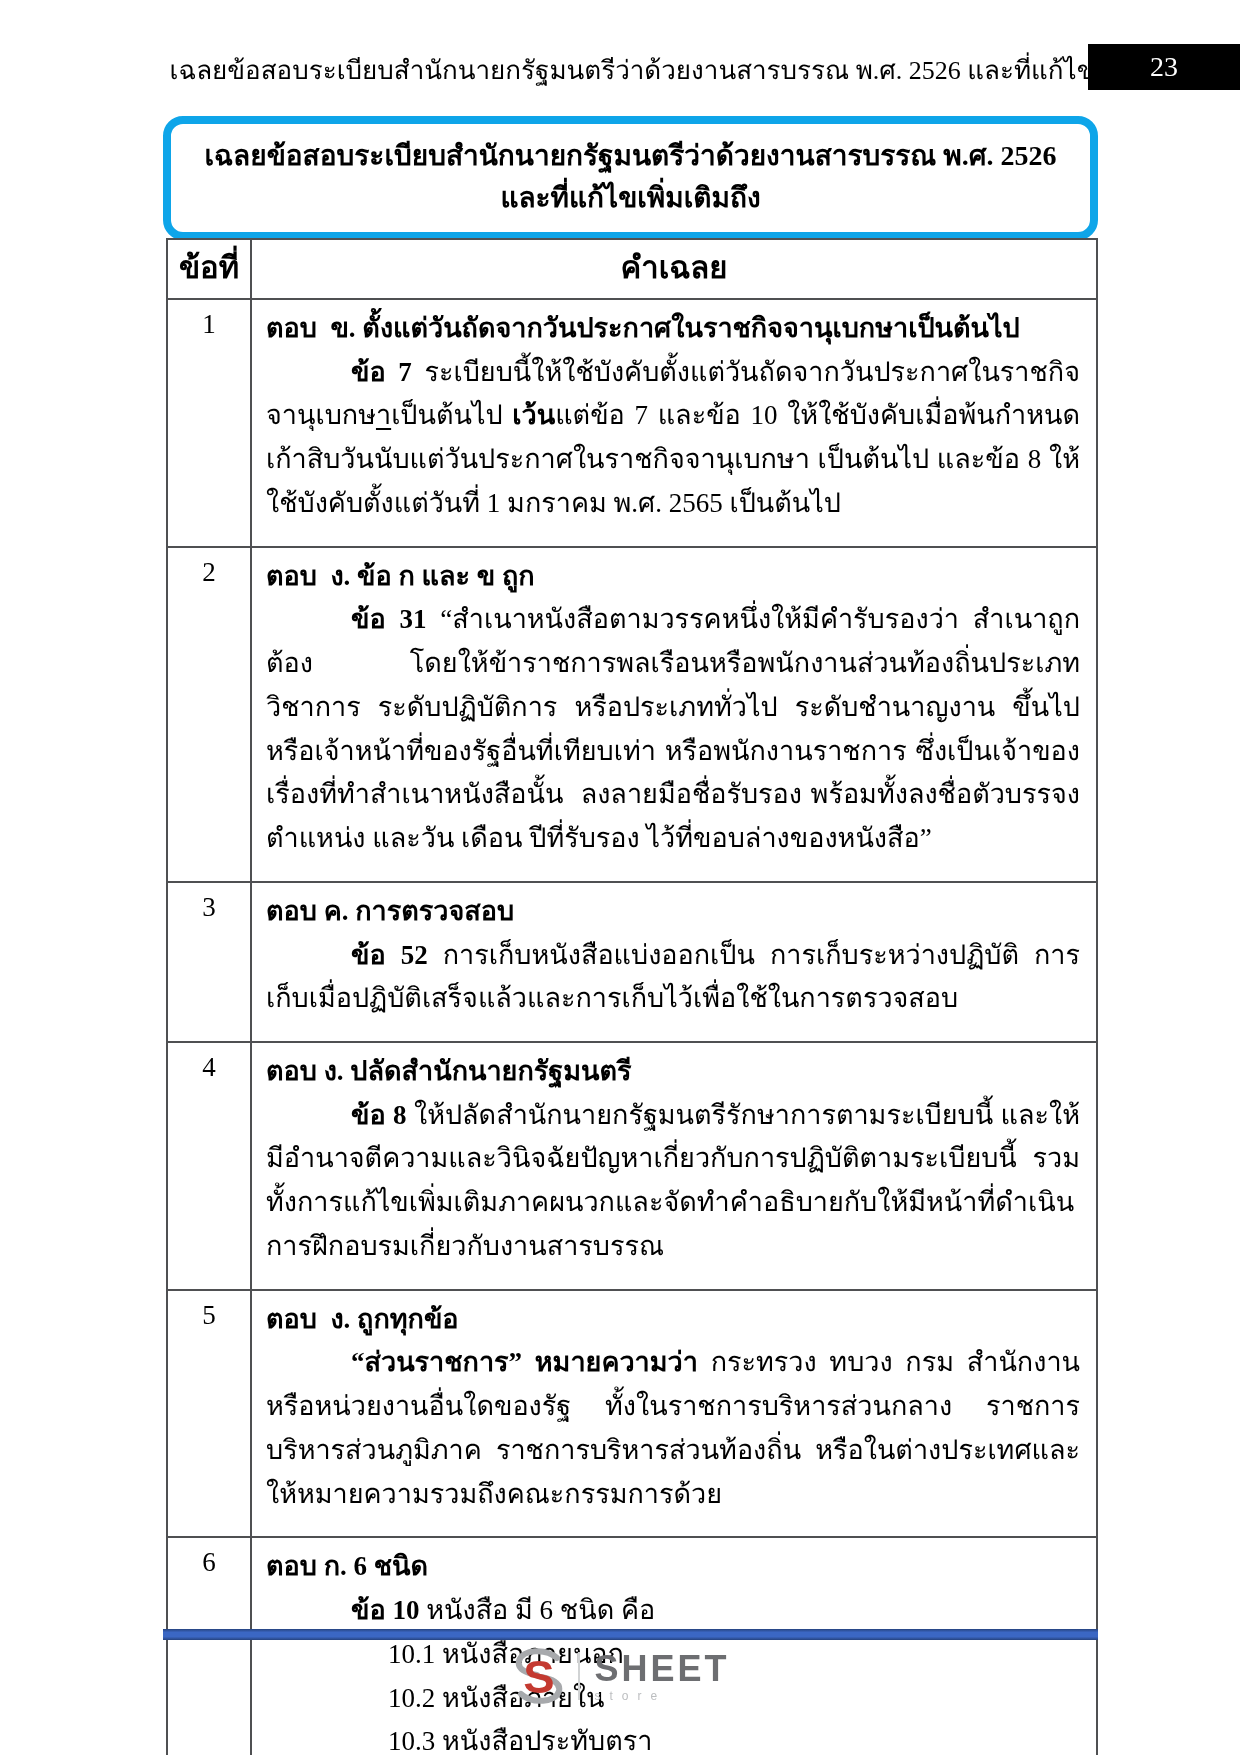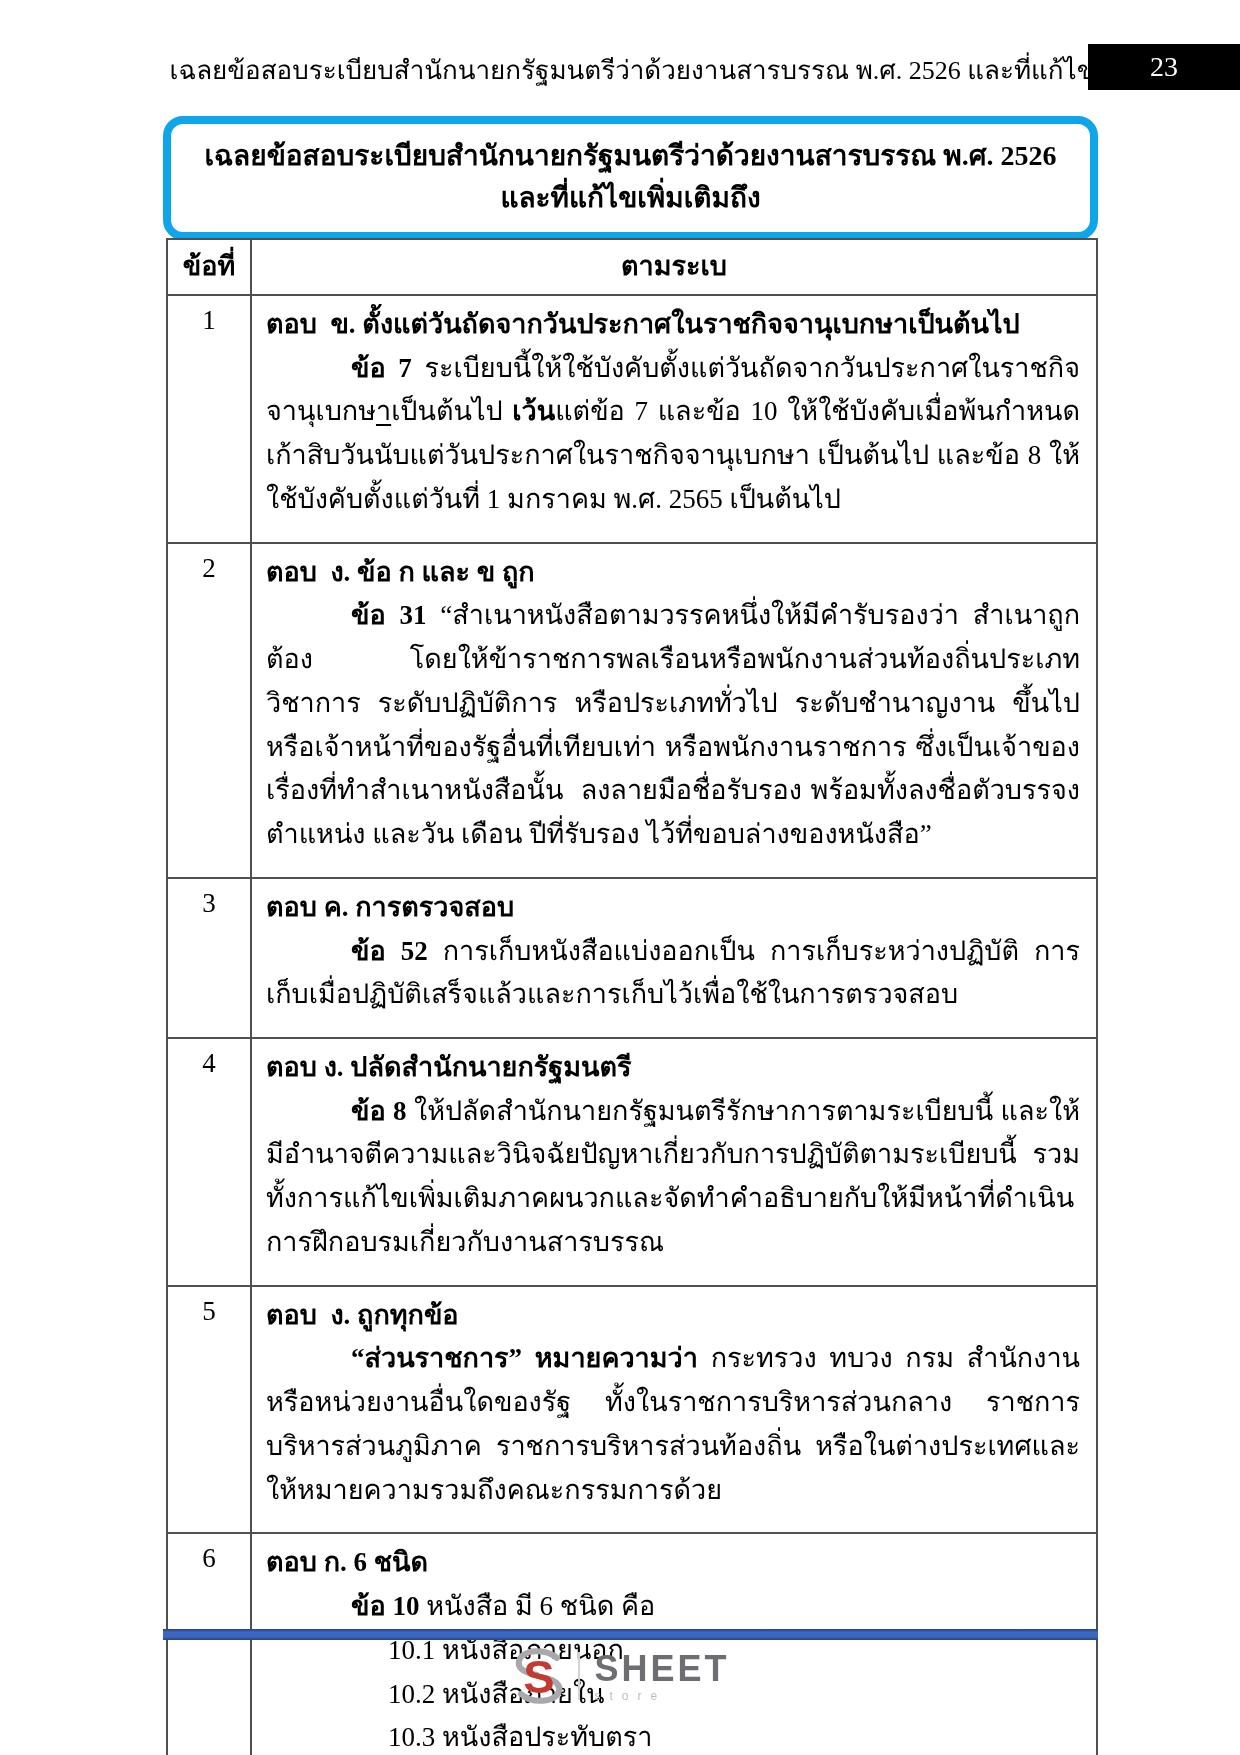--- a/index.html
+++ b/index.html
@@ -33,21 +33,21 @@
   }
 
   
   table.answers{
     position:absolute;top:238px;left:166px;width:932px;
     border-collapse:collapse;table-layout:fixed;
     font-size:27px;color:#000;background:#fff;
   }
   table.answers th,table.answers td{border:2px solid #4f5052;}
   table.answers thead th{
-    font-weight:bold;height:46px;padding:2px 4px 6px;font-size:27px;
+    font-weight:bold;height:46px;padding:2px 4px 6px;font-size:31px;
     text-align:center;vertical-align:middle;
   }
   th.col-no,td.col-no{width:74px;}
   td.col-no{
     text-align:center;vertical-align:top;padding-top:9px;font-size:27px;
   }
   td.cell{
     vertical-align:top;padding:7px 16px 20px 14px;
     line-height:1.62;text-align:justify;
   }
@@ -85,21 +85,21 @@
   </div>
 
   <div class="title-box">
     <div>เฉลยข้อสอบระเบียบสำนักนายกรัฐมนตรีว่าด้วยงานสารบรรณ พ.ศ. 2526 และที่แก้ไขเพิ่มเติมถึง</div>
   </div>
 
   <table class="answers">
     <thead>
       <tr>
         <th class="col-no">ข้อที่</th>
-        <th>ตามระเบ</th>
+        <th>คำเฉลย</th>
       </tr>
     </thead>
     <tbody id="rows">
         <tr>
           <td class="col-no">1</td>
           <td class="cell">
             <div class="answer-line">ตอบ  ข. ตั้งแต่วันถัดจากวันประกาศในราชกิจจานุเบกษาเป็นต้นไป</div>
             <div class="para"><span class="b">ข้อ 7 </span><span>ระเบียบนี้ให้ใช้บังคับตั้งแต่วันถัดจากวันประกาศในราชกิจจานุเบกษ</span><span class="u">า</span><span>เป็นต้นไป </span><span class="b">เว้น</span><span>แต่ข้อ 7 และข้อ 10 ให้ใช้บังคับเมื่อพ้นกำหนดเก้าสิบวันนับแต่วันประกาศในราชกิจจานุเบกษา เป็นต้นไป และข้อ 8 ให้ใช้บังคับตั้งแต่วันที่ 1 มกราคม พ.ศ. 2565 เป็นต้นไป</span></div>
           </td>
         </tr>

